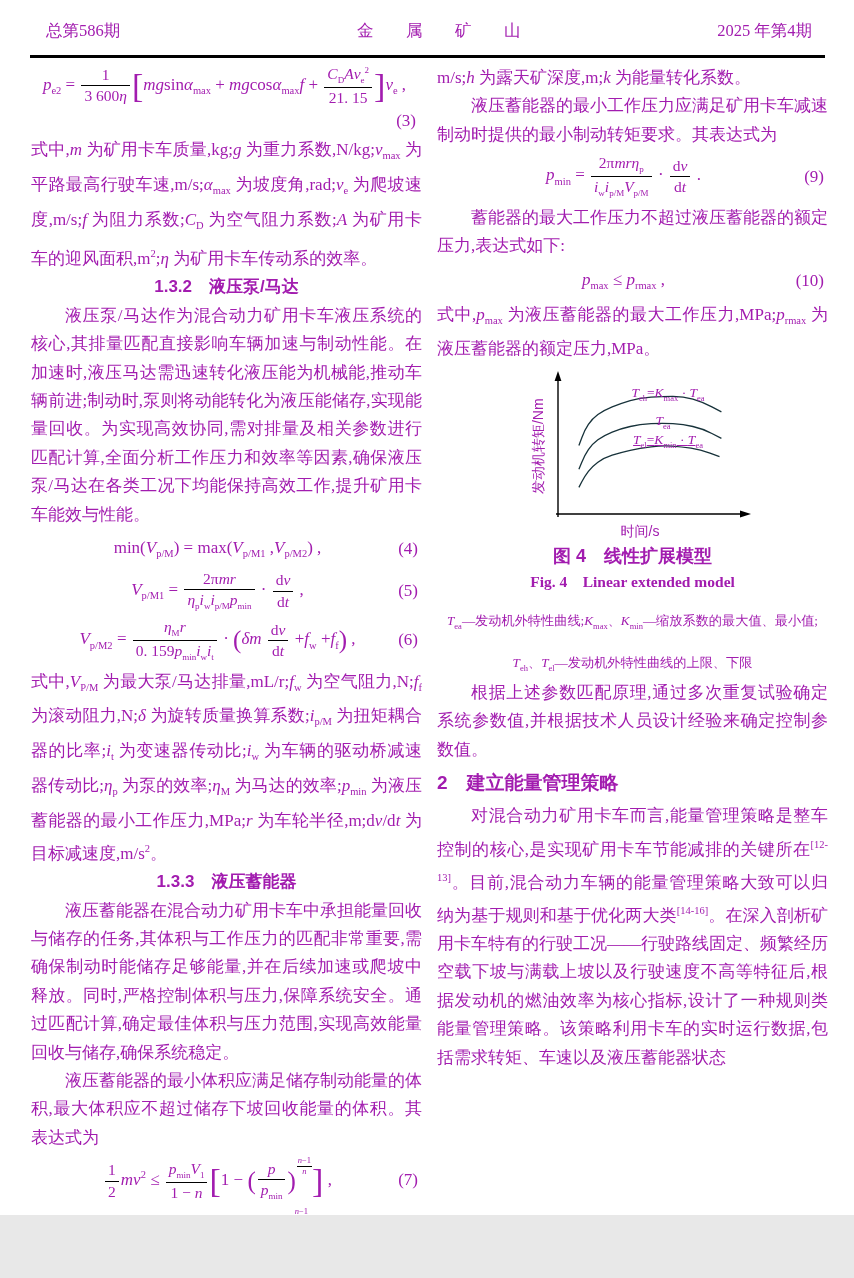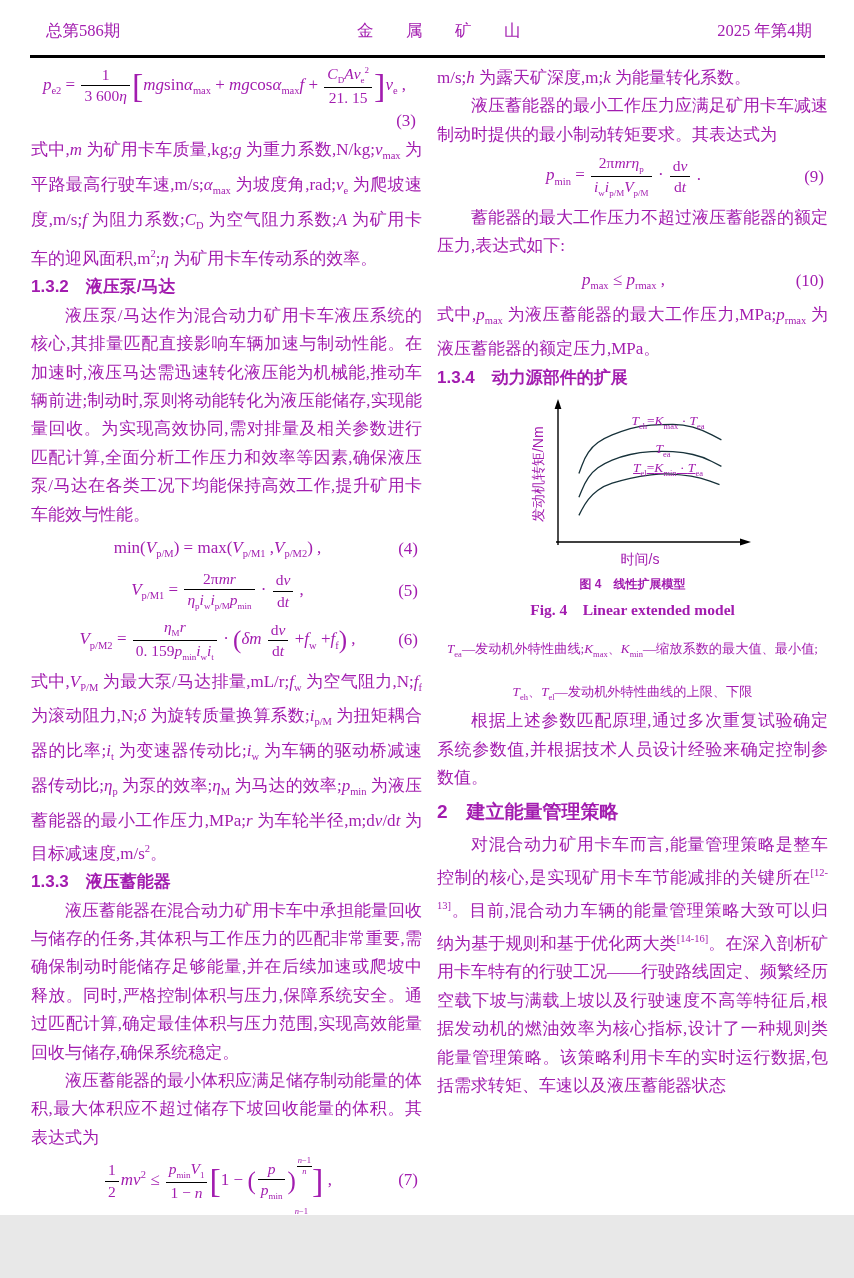--- a/index.html
+++ b/index.html
@@ -14,21 +14,21 @@
          font-size:16.5px; }
   .hdr-center { letter-spacing:8px;margin-left:48px; }
   .rule { position:absolute; top:55px; left:30px; width:795px; height:2.6px; background:#000; }
   
   .col { position:absolute; top:64px; width:391px; font-size:17px; line-height:28.4px; }
   .col-left  { left:31px; }
   .col-right { left:437px; }
   p { margin:0; text-align:justify; }
   .indent { text-indent:2em; }
   h3 { margin:0; font-size:17px; line-height:28.4px; font-weight:bold;
-       font-family:"Liberation Sans","DejaVu Sans",sans-serif; }
+       font-family:"Liberation Sans","DejaVu Sans",sans-serif;text-align:center; }
   h2 { margin:2px 0; font-size:19px; line-height:34px; font-weight:bold;
        font-family:"Liberation Sans","DejaVu Sans",sans-serif; }
   sub, sup { font-size:10.5px; }
   
   .formula { position:relative; display:flex; align-items:center; justify-content:center;
              min-height:32px; margin:4px 18px 4px 0; line-height:1.3; }
   .formula .fnum { position:absolute; right:-14px; top:50%; transform:translateY(-50%); }
   .fblock { margin:0 4px 2px 0; text-align:center; line-height:1.3; }
   .fblock .eqnumline { text-align:right; line-height:26px; padding-right:2px; }
   .fr { display:inline-block; vertical-align:middle; margin:0 2px; text-align:center; }
@@ -44,21 +44,21 @@
   figure { margin:6px 0 0 0; }
   .figchart { position:relative; width:300px; height:172px; margin-left:83px; }
   .figchart svg { position:absolute; left:0; top:0; }
   .curve-label { position:absolute; font-size:13.5px; text-align:center; white-space:nowrap; }
   .curve-label sub { font-size:8.5px; }
   .axis-label { position:absolute; font-size:14px;
                 font-family:"Liberation Sans","DejaVu Sans",sans-serif; }
   .ylab { left:-47px; top:62px; width:130px; text-align:center;
           transform:rotate(-90deg); }
   .xlab { left:70px; top:147px; width:100px; text-align:center; }
-  .figcap { text-align:center; font-size:12px; line-height:25px; font-weight:bold; margin:2px 0 0 0;
+  .figcap { text-align:center; font-size:18px; line-height:25px; font-weight:bold; margin:2px 0 0 0;
             font-family:"Liberation Sans","DejaVu Sans",sans-serif; }
   .figcap-en { text-align:center; font-size:15.5px; line-height:25px; font-weight:bold;
                font-family:"Liberation Serif","DejaVu Serif",serif; }
   .fignote { text-align:center; font-size:13.2px; line-height:21px; margin-top:16px; }
   .fignote sub { font-size:8.5px; }
   
   .pagenum { position:absolute; left:38px; top:1234px; font-size:15.5px; }
 </style>
 </head>
 <body>
@@ -113,21 +113,20 @@
     <div class="formula">
       <span><i>p</i><sub>min</sub> = <span class="fr"><span>2π<i>mrη</i><sub>p</sub></span><span><i>i</i><sub>w</sub><i>i</i><sub>p/M</sub><i>V</i><sub>p/M</sub></span></span> · <span class="fr"><span>d<i>ν</i></span><span>d<i>t</i></span></span> .</span>
       <span class="fnum">(9)</span>
     </div>
     <p class="indent">蓄能器的最大工作压力不超过液压蓄能器的额定压力,表达式如下:</p>
     <div class="formula">
       <span><i>p</i><sub>max</sub> ≤ <i>p</i><sub>rmax</sub> ,</span>
       <span class="fnum">(10)</span>
     </div>
     <p>式中,<i>p</i><sub>max</sub> 为液压蓄能器的最大工作压力,MPa;<i>p</i><sub>rmax</sub> 为液压蓄能器的额定压力,MPa。</p>
-    <h3>1.3.4　动力源部件的扩展</h3>
 
     <figure>
       <div class="figchart">
         <svg id="figure-svg" width="300" height="172" viewBox="0 0 300 172">
           <line x1="38" y1="147" x2="38" y2="9" stroke="#000" stroke-width="1.4"></line>
           <polygon points="38,1 34.6,11 41.4,11" fill="#000"></polygon>
           <line x1="36" y1="144" x2="223" y2="144" stroke="#000" stroke-width="1.4"></line>
           <polygon points="231,144 220,140.6 220,147.4" fill="#000"></polygon>
         <path d="M58.9,75.4 Q58.9,75.4 61.8,67.7 Q64.6,60.0 68.4,54.4 Q72.2,48.8 77.9,44.6 Q83.6,40.4 92.2,36.9 Q100.7,33.4 110.2,30.6 Q119.7,27.8 131.1,27.1 Q142.5,26.4 152.9,26.4 Q163.4,26.4 172.9,29.2 Q182.4,32.0 191.9,36.9 L201.4,41.8" fill="none" stroke="#17323a" stroke-width="1.3"></path>
             <path d="M58.9,99.2 Q58.9,99.2 61.8,92.2 Q64.6,85.2 68.4,79.6 Q72.2,74.0 77.9,69.8 Q83.6,65.6 92.2,62.1 Q100.7,58.6 110.2,56.5 Q119.7,54.4 131.1,53.7 Q142.5,53.0 152.9,53.7 Q163.4,54.4 172.9,56.5 Q182.4,58.6 191.9,63.5 L201.4,68.4" fill="none" stroke="#17323a" stroke-width="1.3"></path>

